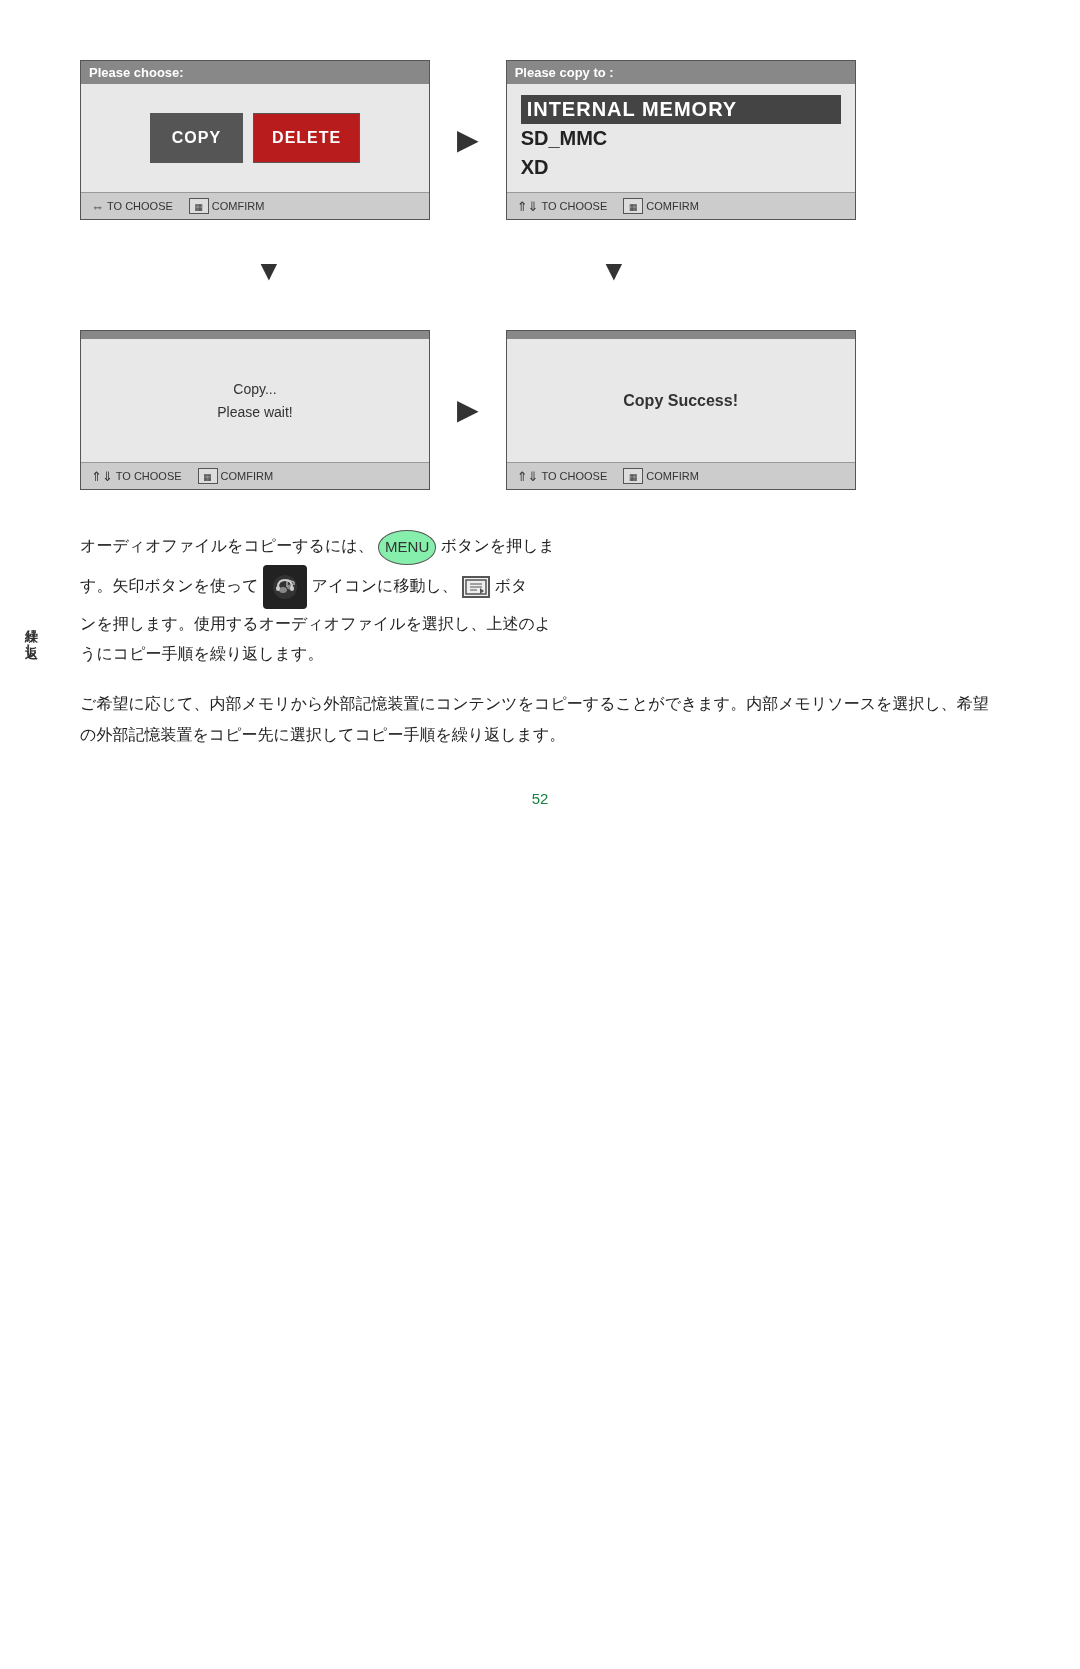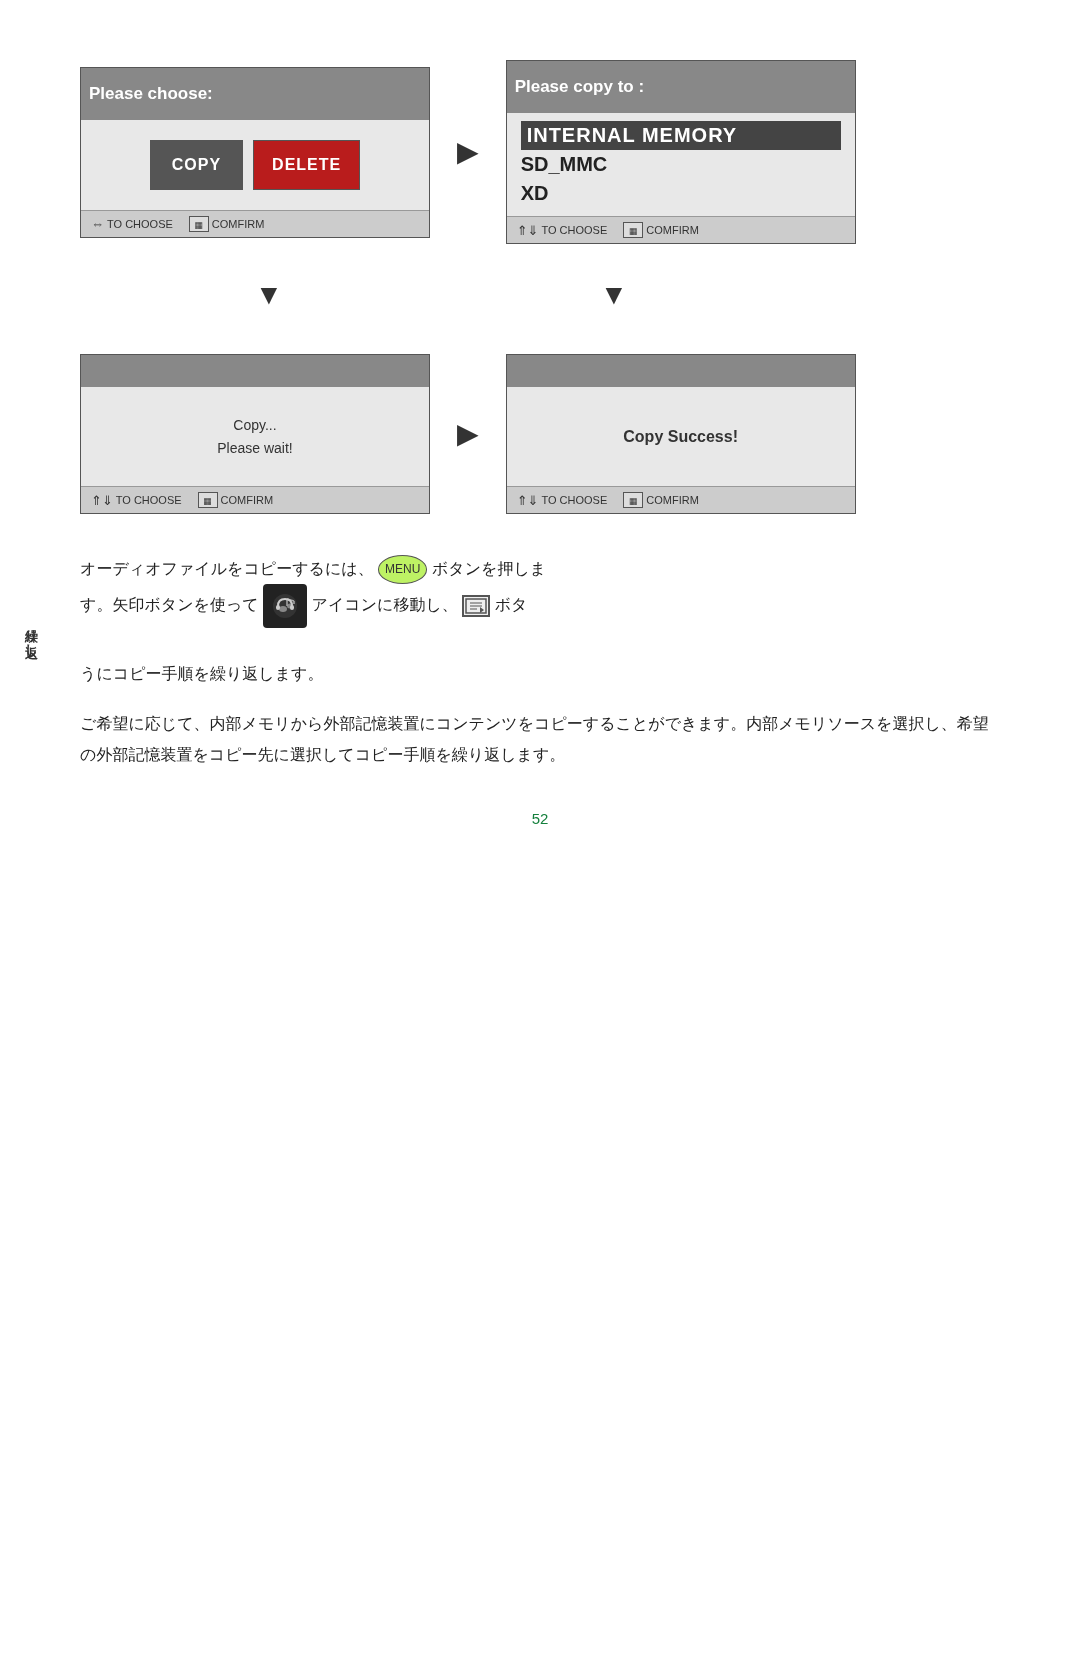--- a/index.html
+++ b/index.html
@@ -40,22 +40,22 @@
       min-height: 160px;
       display: flex;
       flex-direction: column;
       justify-content: space-between;
       overflow: hidden;
     }
 
     .screen-header {
       background: #888;
       color: #fff;
-      font-size: 17px;
-      padding: 16px 8px;
+      font-size: 13px;
+      padding: 4px 8px;
       font-weight: bold;
     }
 
     .screen-content {
       flex: 1;
       display: flex;
       flex-direction: column;
       justify-content: center;
       align-items: center;
       padding: 12px 16px;
@@ -180,23 +180,23 @@
     .inline-icon {
       display: inline-flex;
       align-items: center;
       justify-content: center;
       vertical-align: middle;
     }
 
     .menu-btn-icon {
       border: 1.5px solid #555;
       border-radius: 50%;
-      font-size: 12px;
+      font-size: 15px;
       padding: 2px 6px;
-      background: #bef264;
+      background: #86efac;
       color: #333;
     }
 
     .music-icon-box {
       width: 44px;
       height: 44px;
       background: #222;
       display: inline-flex;
       align-items: center;
       justify-content: center;
@@ -380,21 +380,21 @@
       <span class="inline-icon confirm-icon-box">
         <svg width="22" height="16" viewBox="0 0 22 16">
           <rect x="1" y="1" width="20" height="14" fill="#eee" stroke="#555" stroke-width="1.5"></rect>
           <line x1="5" y1="5" x2="17" y2="5" stroke="#555" stroke-width="1"></line>
           <line x1="5" y1="8" x2="17" y2="8" stroke="#555" stroke-width="1"></line>
           <line x1="5" y1="11" x2="12" y2="11" stroke="#555" stroke-width="1"></line>
           <polygon points="15,9 19,12 15,15" fill="#555"></polygon>
         </svg>
       </span>
       <span> ボタ</span><br>
-      <br>
+      <span>ンを押します。使用するオーディオファイルを選択し、上述のよ</span><br>
       <span>うにコピー手順を繰り返します。</span>
     </p>
 
     <p>ご希望に応じて、内部メモリから外部記憶装置にコンテンツをコピーすることができます。内部メモリソースを選択し、希望の外部記憶装置をコピー先に選択してコピー手順を繰り返します。</p>
   </div>
 
   <div class="page-number">52</div>
 
 </div>
 

